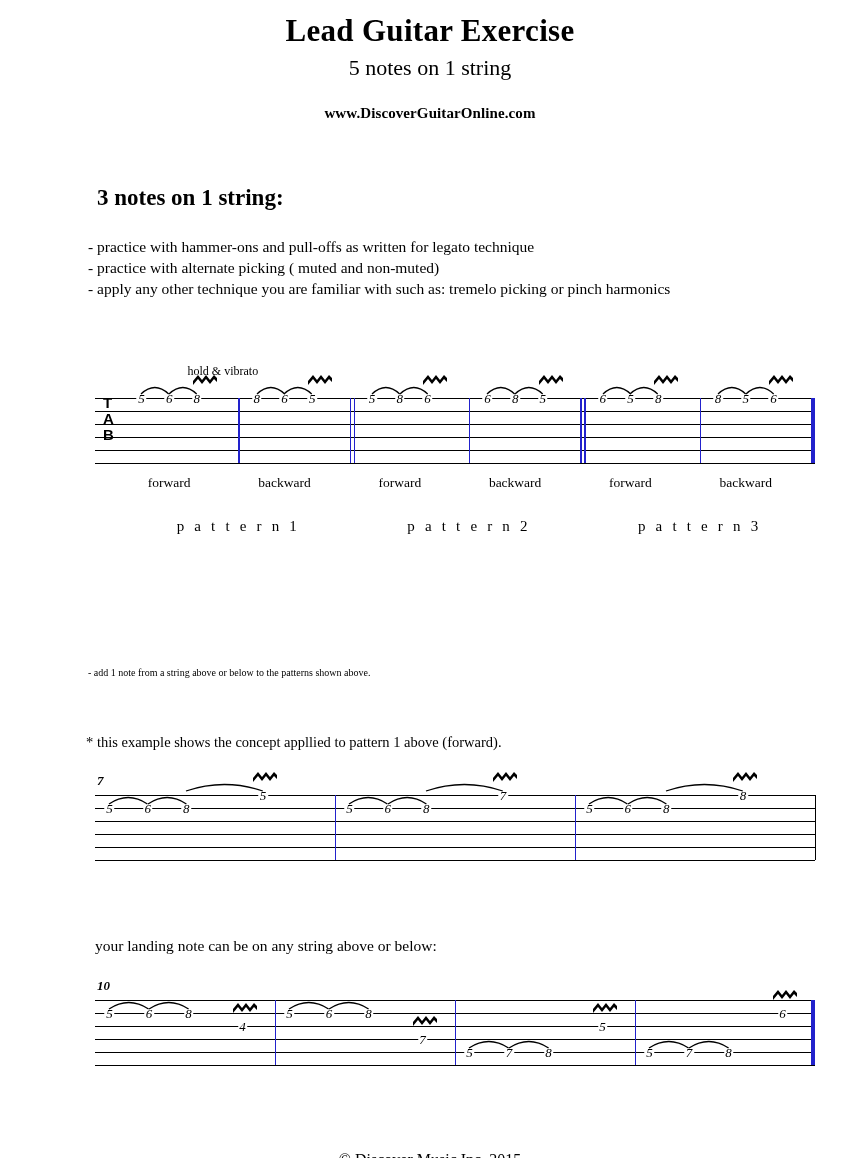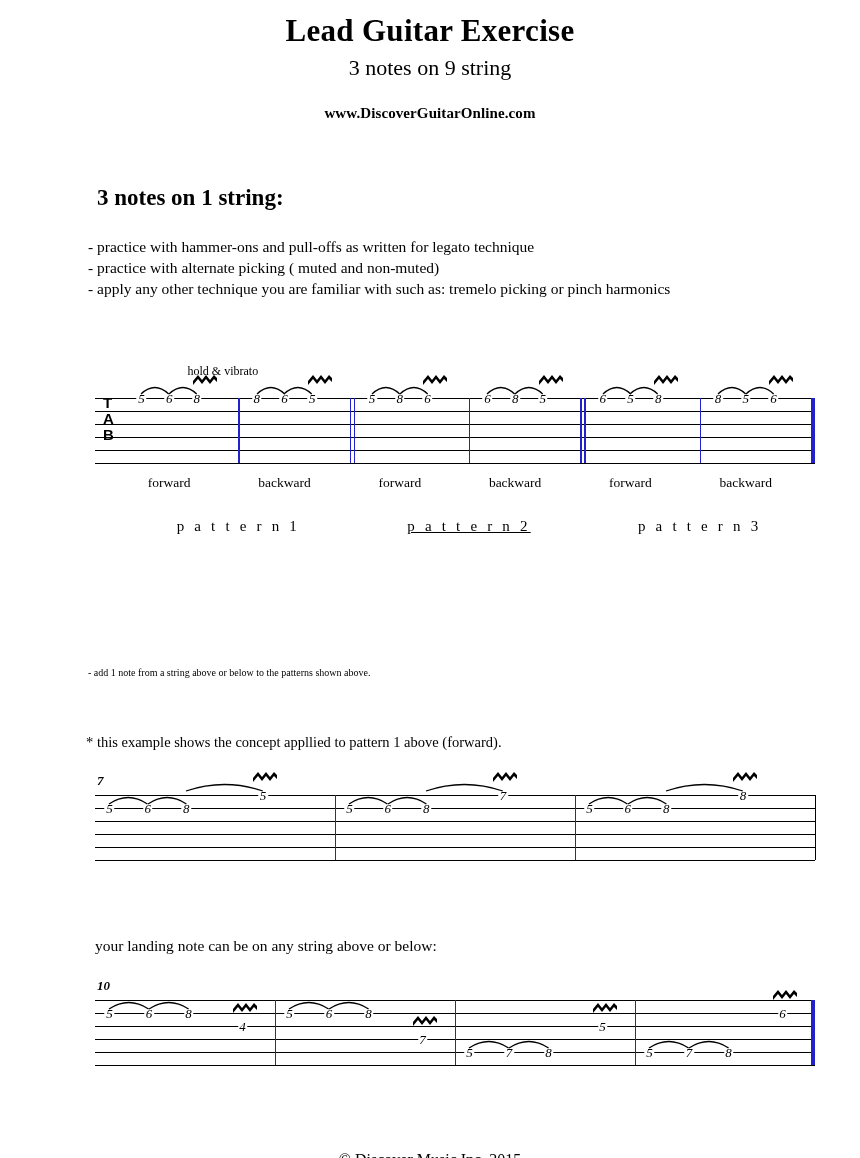--- a/index.html
+++ b/index.html
@@ -161,21 +161,21 @@
     white-space:nowrap;
     transform:translateX(-50%);
   }
 </style>
 </head>
 <body>
 
 <div class="page">
 
   <h1 class="doc-title">Lead Guitar Exercise</h1>
-  <div class="doc-subtitle">3 notes on 9 string</div>
+  <div class="doc-subtitle">5 notes on 1 string</div>
   <div class="doc-site">www.DiscoverGuitarOnline.com</div>
 
   <div class="section-heading" id="sec1-heading">3 notes on 1 string:</div>
 
   <div class="bullet-list">
     <div class="bullet-line">- practice with hammer-ons and pull-offs as written for legato technique</div>
     <div class="bullet-line">- practice with alternate picking ( muted and non-muted)</div>
     <div class="bullet-line">- apply any other technique you are familiar with such as: tremelo picking or pinch harmonics</div>
   </div>
 
@@ -274,21 +274,21 @@
         <div class="barline" style="left: 604.667px; height: 65px;"></div>
         <div class="barline thick" style="left: 716px; height: 65px;"></div>
       </div>
   <div class="staff-label" style="left: 74.1333px; top: 77px;">forward</div>
       <div class="staff-label" style="left: 189.467px; top: 77px;">backward</div>
       <div class="staff-label" style="left: 304.8px; top: 77px;">forward</div>
       <div class="staff-label" style="left: 420.133px; top: 77px;">backward</div>
       <div class="staff-label" style="left: 535.467px; top: 77px;">forward</div>
       <div class="staff-label" style="left: 650.8px; top: 77px;">backward</div>
       <div class="pattern-label" style="left: 143.333px; top: 120px;">p a t t e r n 1</div>
-      <div class="pattern-label" style="left: 374px; top: 120px; text-decoration: underline;">p a t t e r n 2</div>
+      <div class="pattern-label" style="left: 374px; top: 120px;">p a t t e r n 2</div>
       <div class="pattern-label" style="left: 604.667px; top: 120px;">p a t t e r n 3</div>
     </div>
 
   <div class="note-line" id="sec2-bullet">- add 1 note from a string above or below to the patterns shown above.</div>
   <div class="note-line" id="sec2-star">* this example shows the concept appllied to pattern 1 above (forward).</div>
 
   <div class="staff-block" id="staff2-block" style="left:95px; top:795px; width:720px;">
     <div class="staff-caption-small" id="staff2-num" style="left:2px; top:-22px;">7</div>
     <div class="staff" id="staff2" style="height: 65px;">
         <div class="staff-line" style="top: 0px;"></div>

